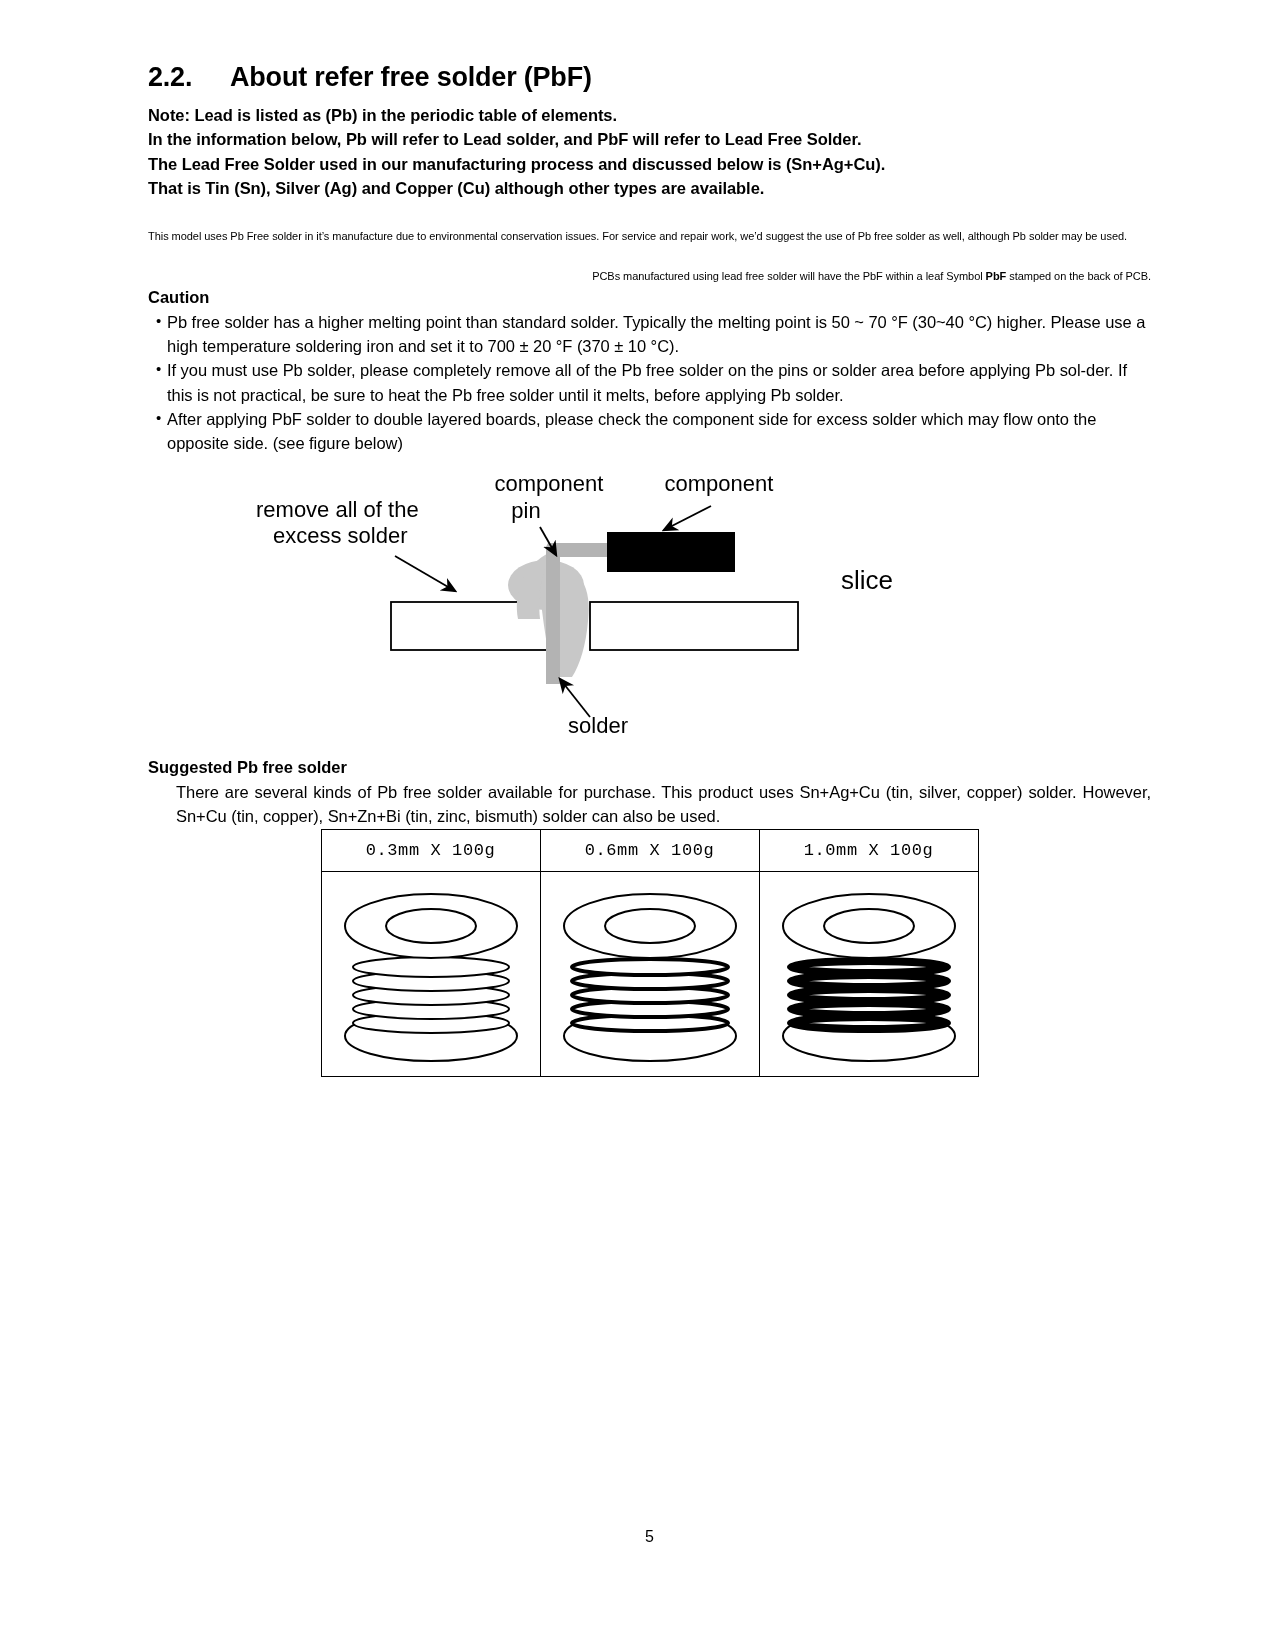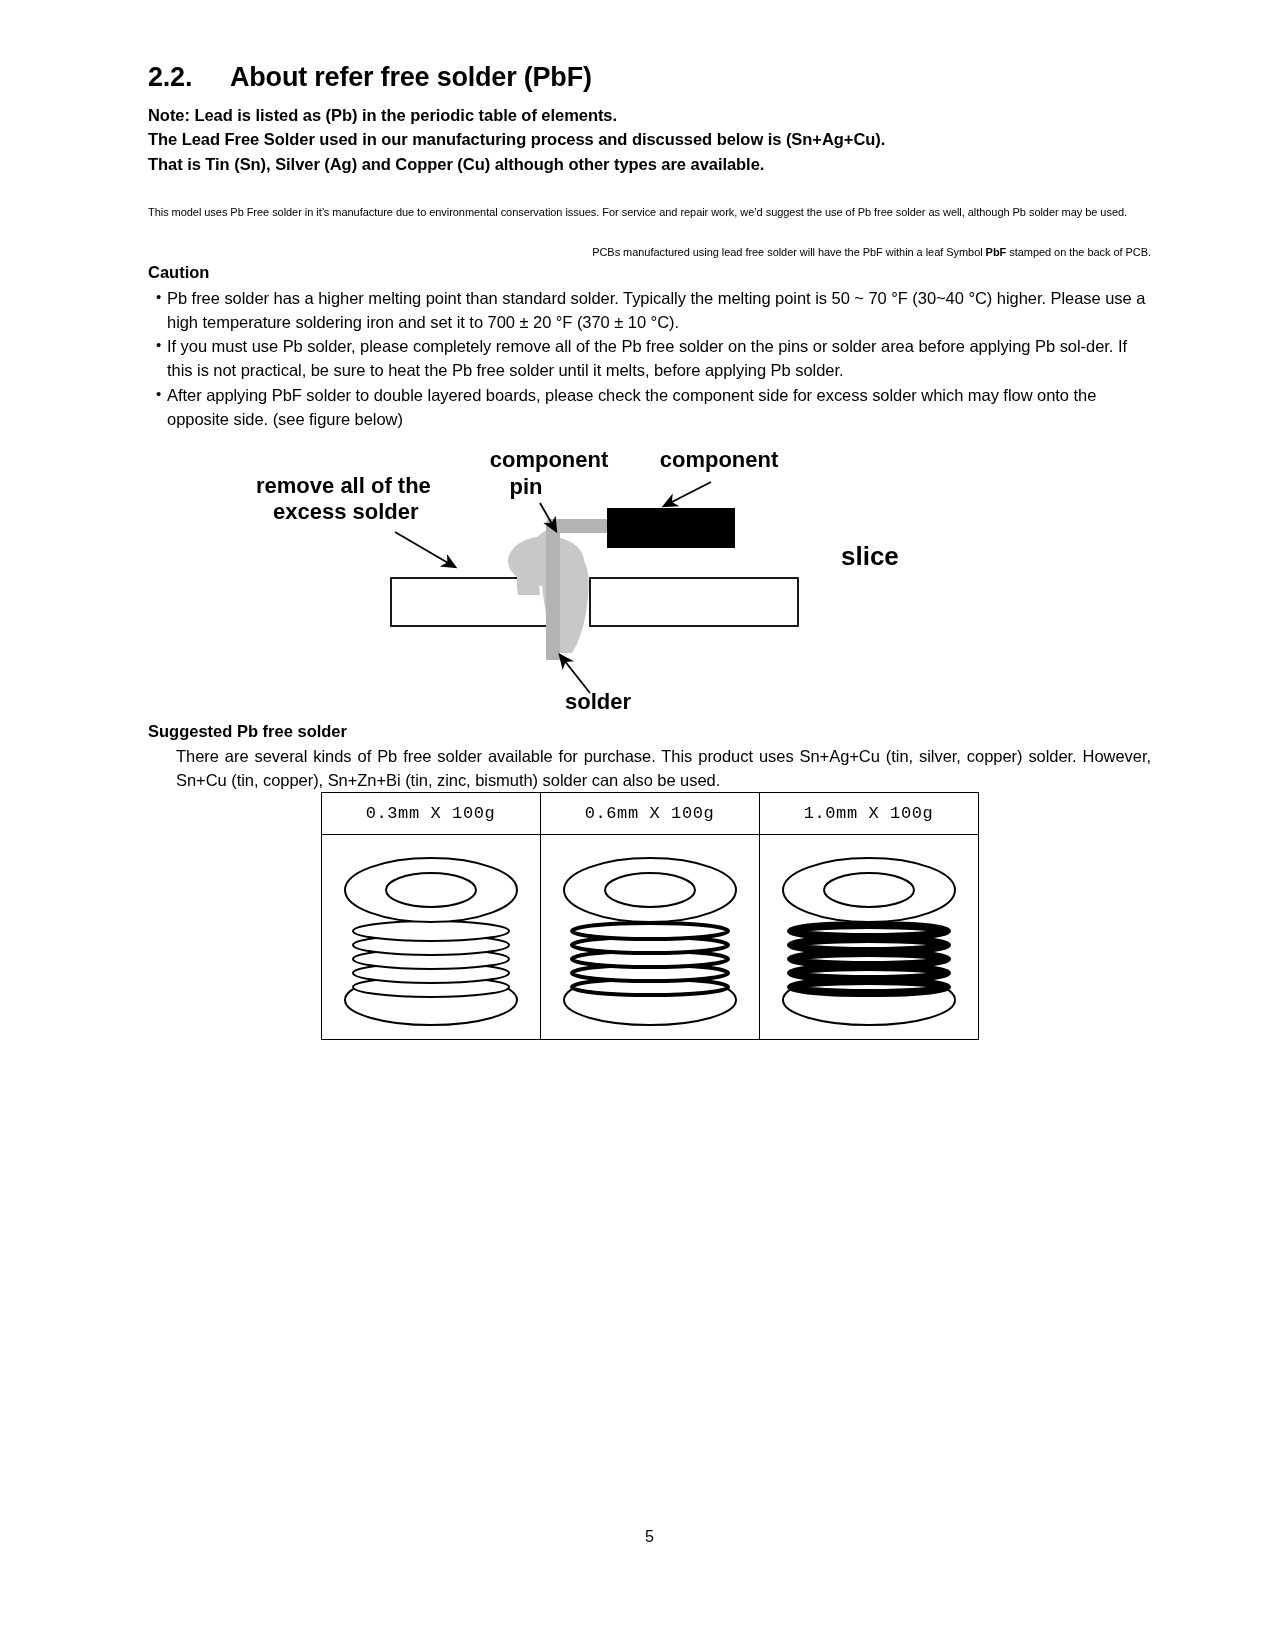--- a/index.html
+++ b/index.html
@@ -85,30 +85,29 @@
   }
   .bullet-text { flex: 1; }
   .bullet-text .cont { display: block; }
 
   
   .figure-wrap {
     position: relative;
     width: 1003px;
     height: 268px;
     margin-top: 14px;
-    font-weight: bold;
   }
   .figure-wrap svg { display: block; }
 
   
   .sub-head {
     font-size: 16.5px;
     font-weight: bold;
     line-height: 1.48;
-    margin-top: 6px;
+    margin-top: 18px;
   }
   .indent-para {
     margin-left: 28px;
     font-size: 16.5px;
     line-height: 1.48;
     letter-spacing: -0.05px;
     text-align: justify;
     width: 975px;
   }
 
@@ -154,20 +153,21 @@
 
   <div class="content">
 
     <h1 class="sec-heading">
       <span class="sec-num">2.2.</span>
       <span class="sec-title">About refer free solder (PbF)</span>
     </h1>
 
     <div class="note-block">
       <div class="note-line">Note: Lead is listed as (Pb) in the periodic table of elements.</div>
+      <div class="note-line">In the information below, Pb will refer to Lead solder, and PbF will refer to Lead Free Solder.</div>
       <div class="note-line">The Lead Free Solder used in our manufacturing process and discussed below is (Sn+Ag+Cu).</div>
       <div class="note-line">That is Tin (Sn), Silver (Ag) and Copper (Cu) although other types are available.</div>
     </div>
 
     <div class="gap-lg"></div>
 
     <div class="para">This model uses Pb Free solder in it’s manufacture due to environmental conservation issues. For service and repair work, we’d suggest the use of Pb free solder as well, although Pb solder may be used.</div>
 
     <div class="gap-md"></div>
 

